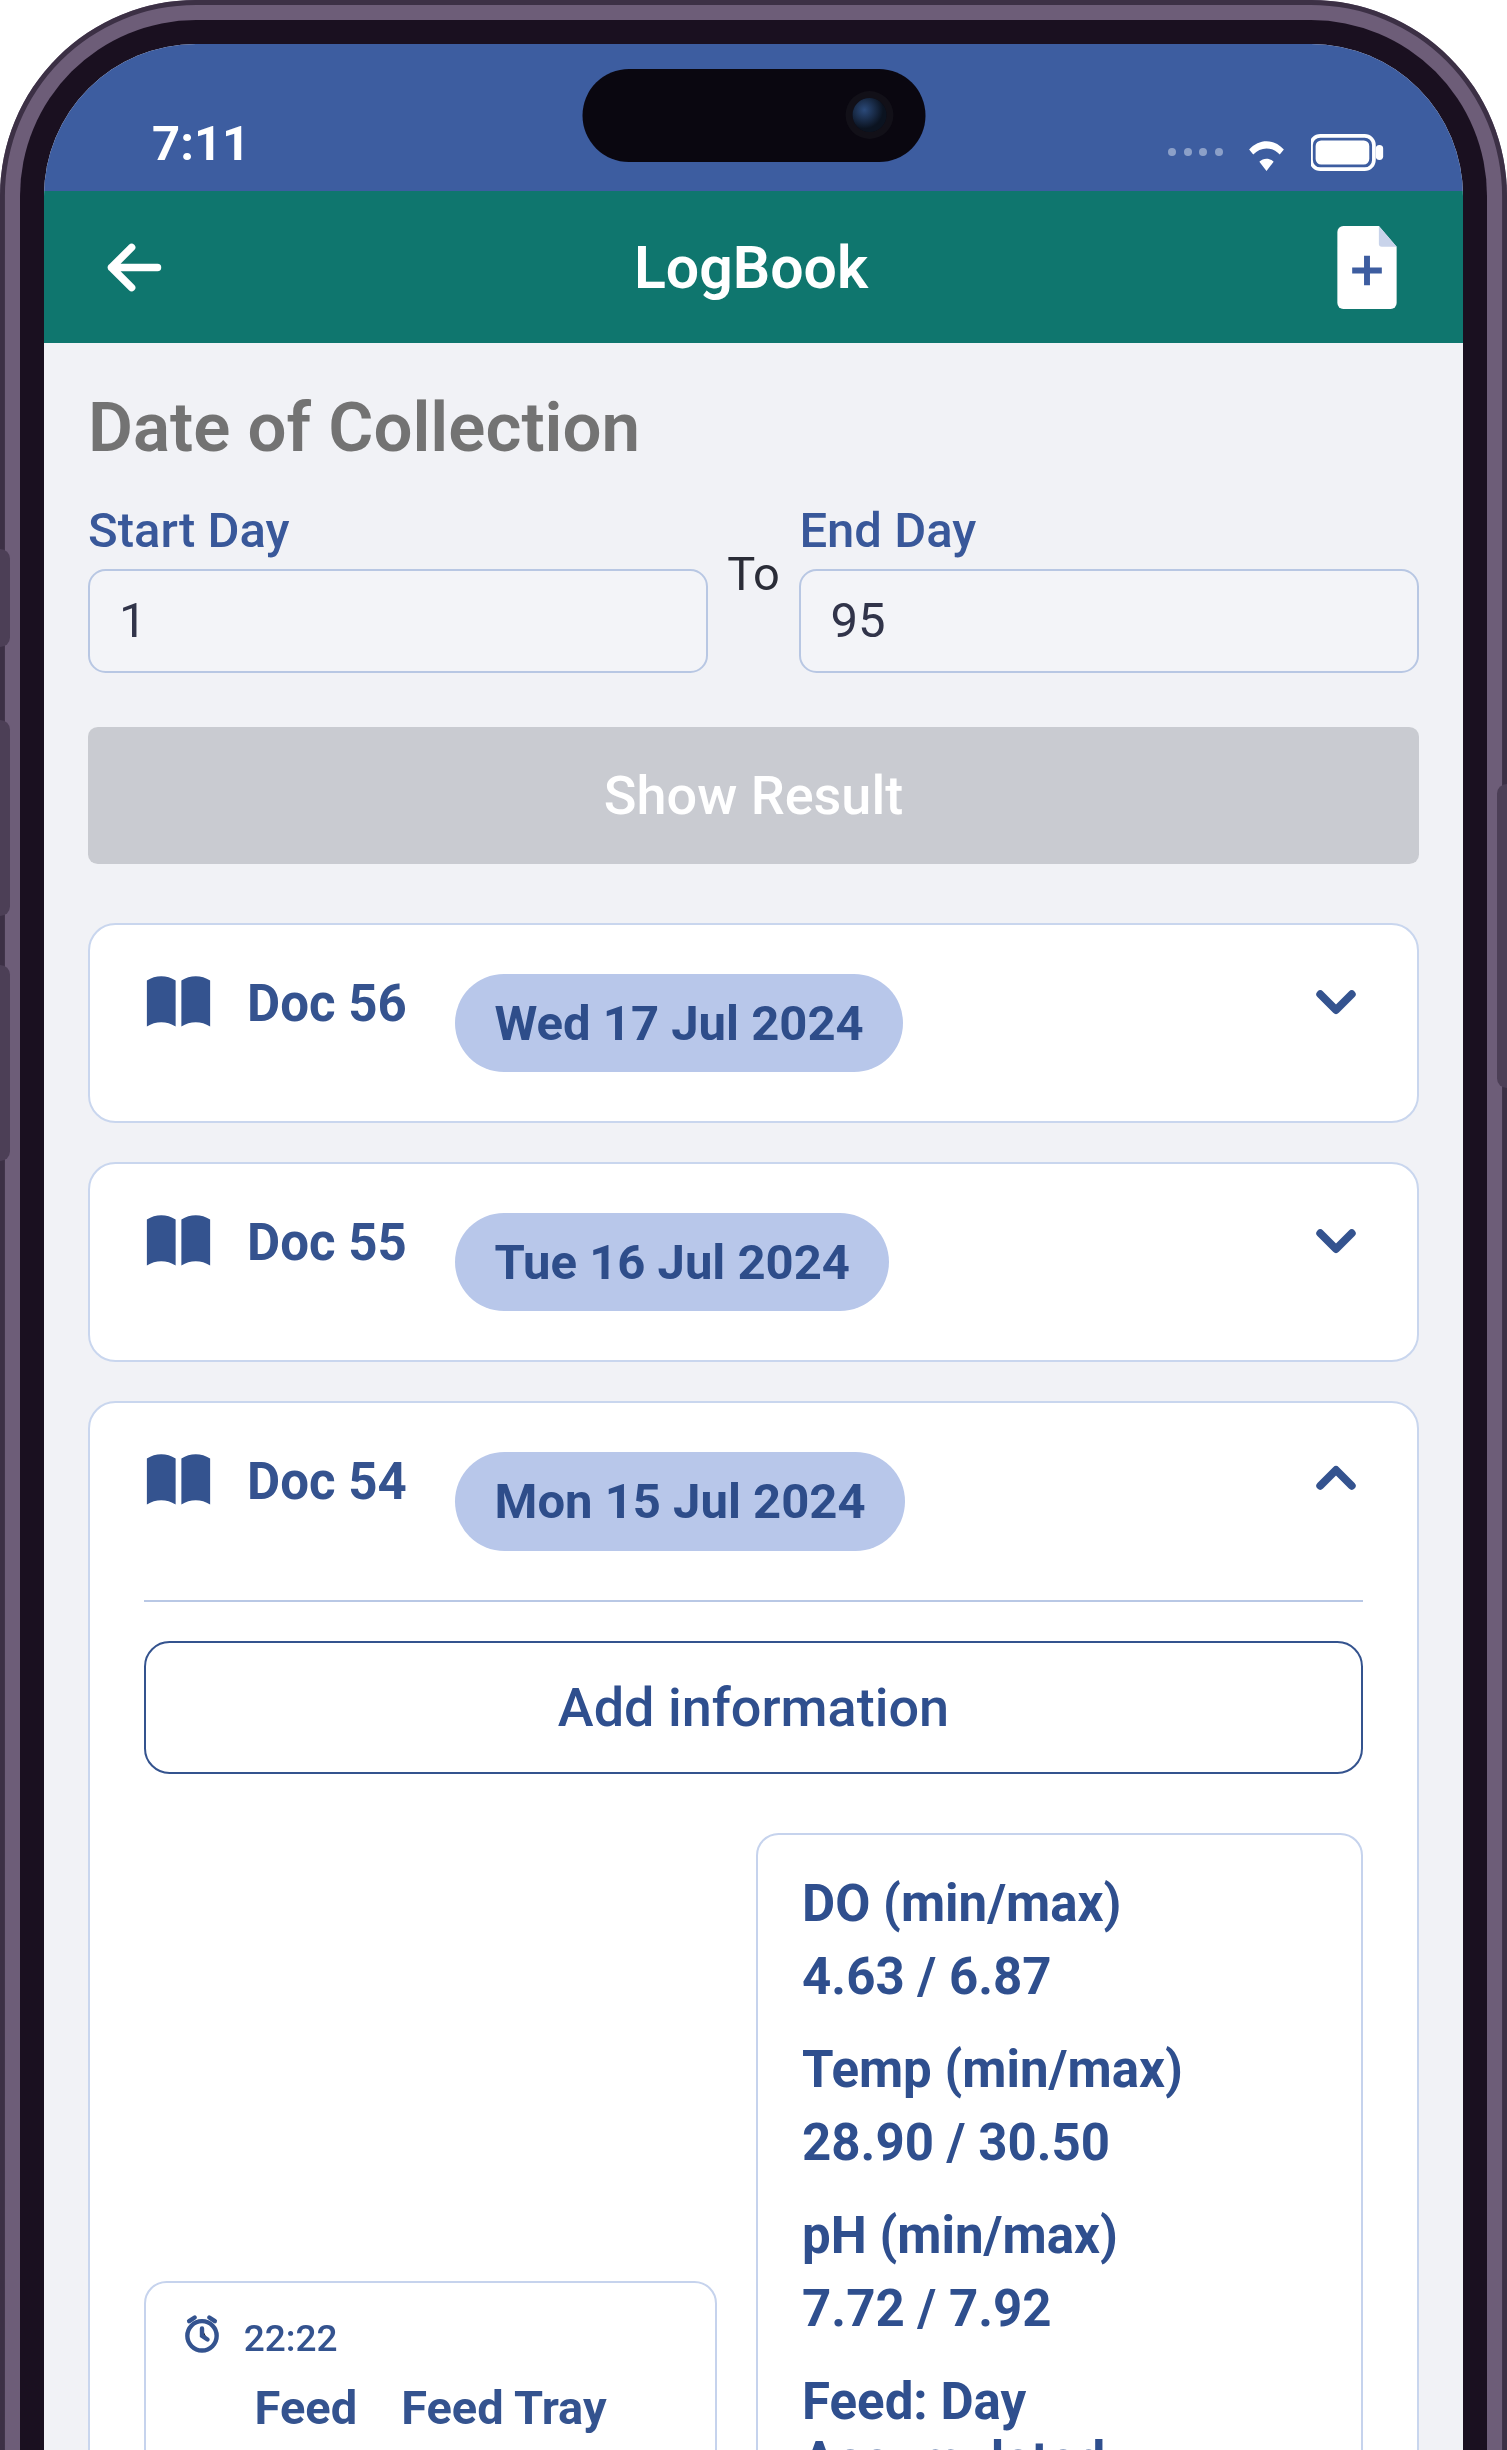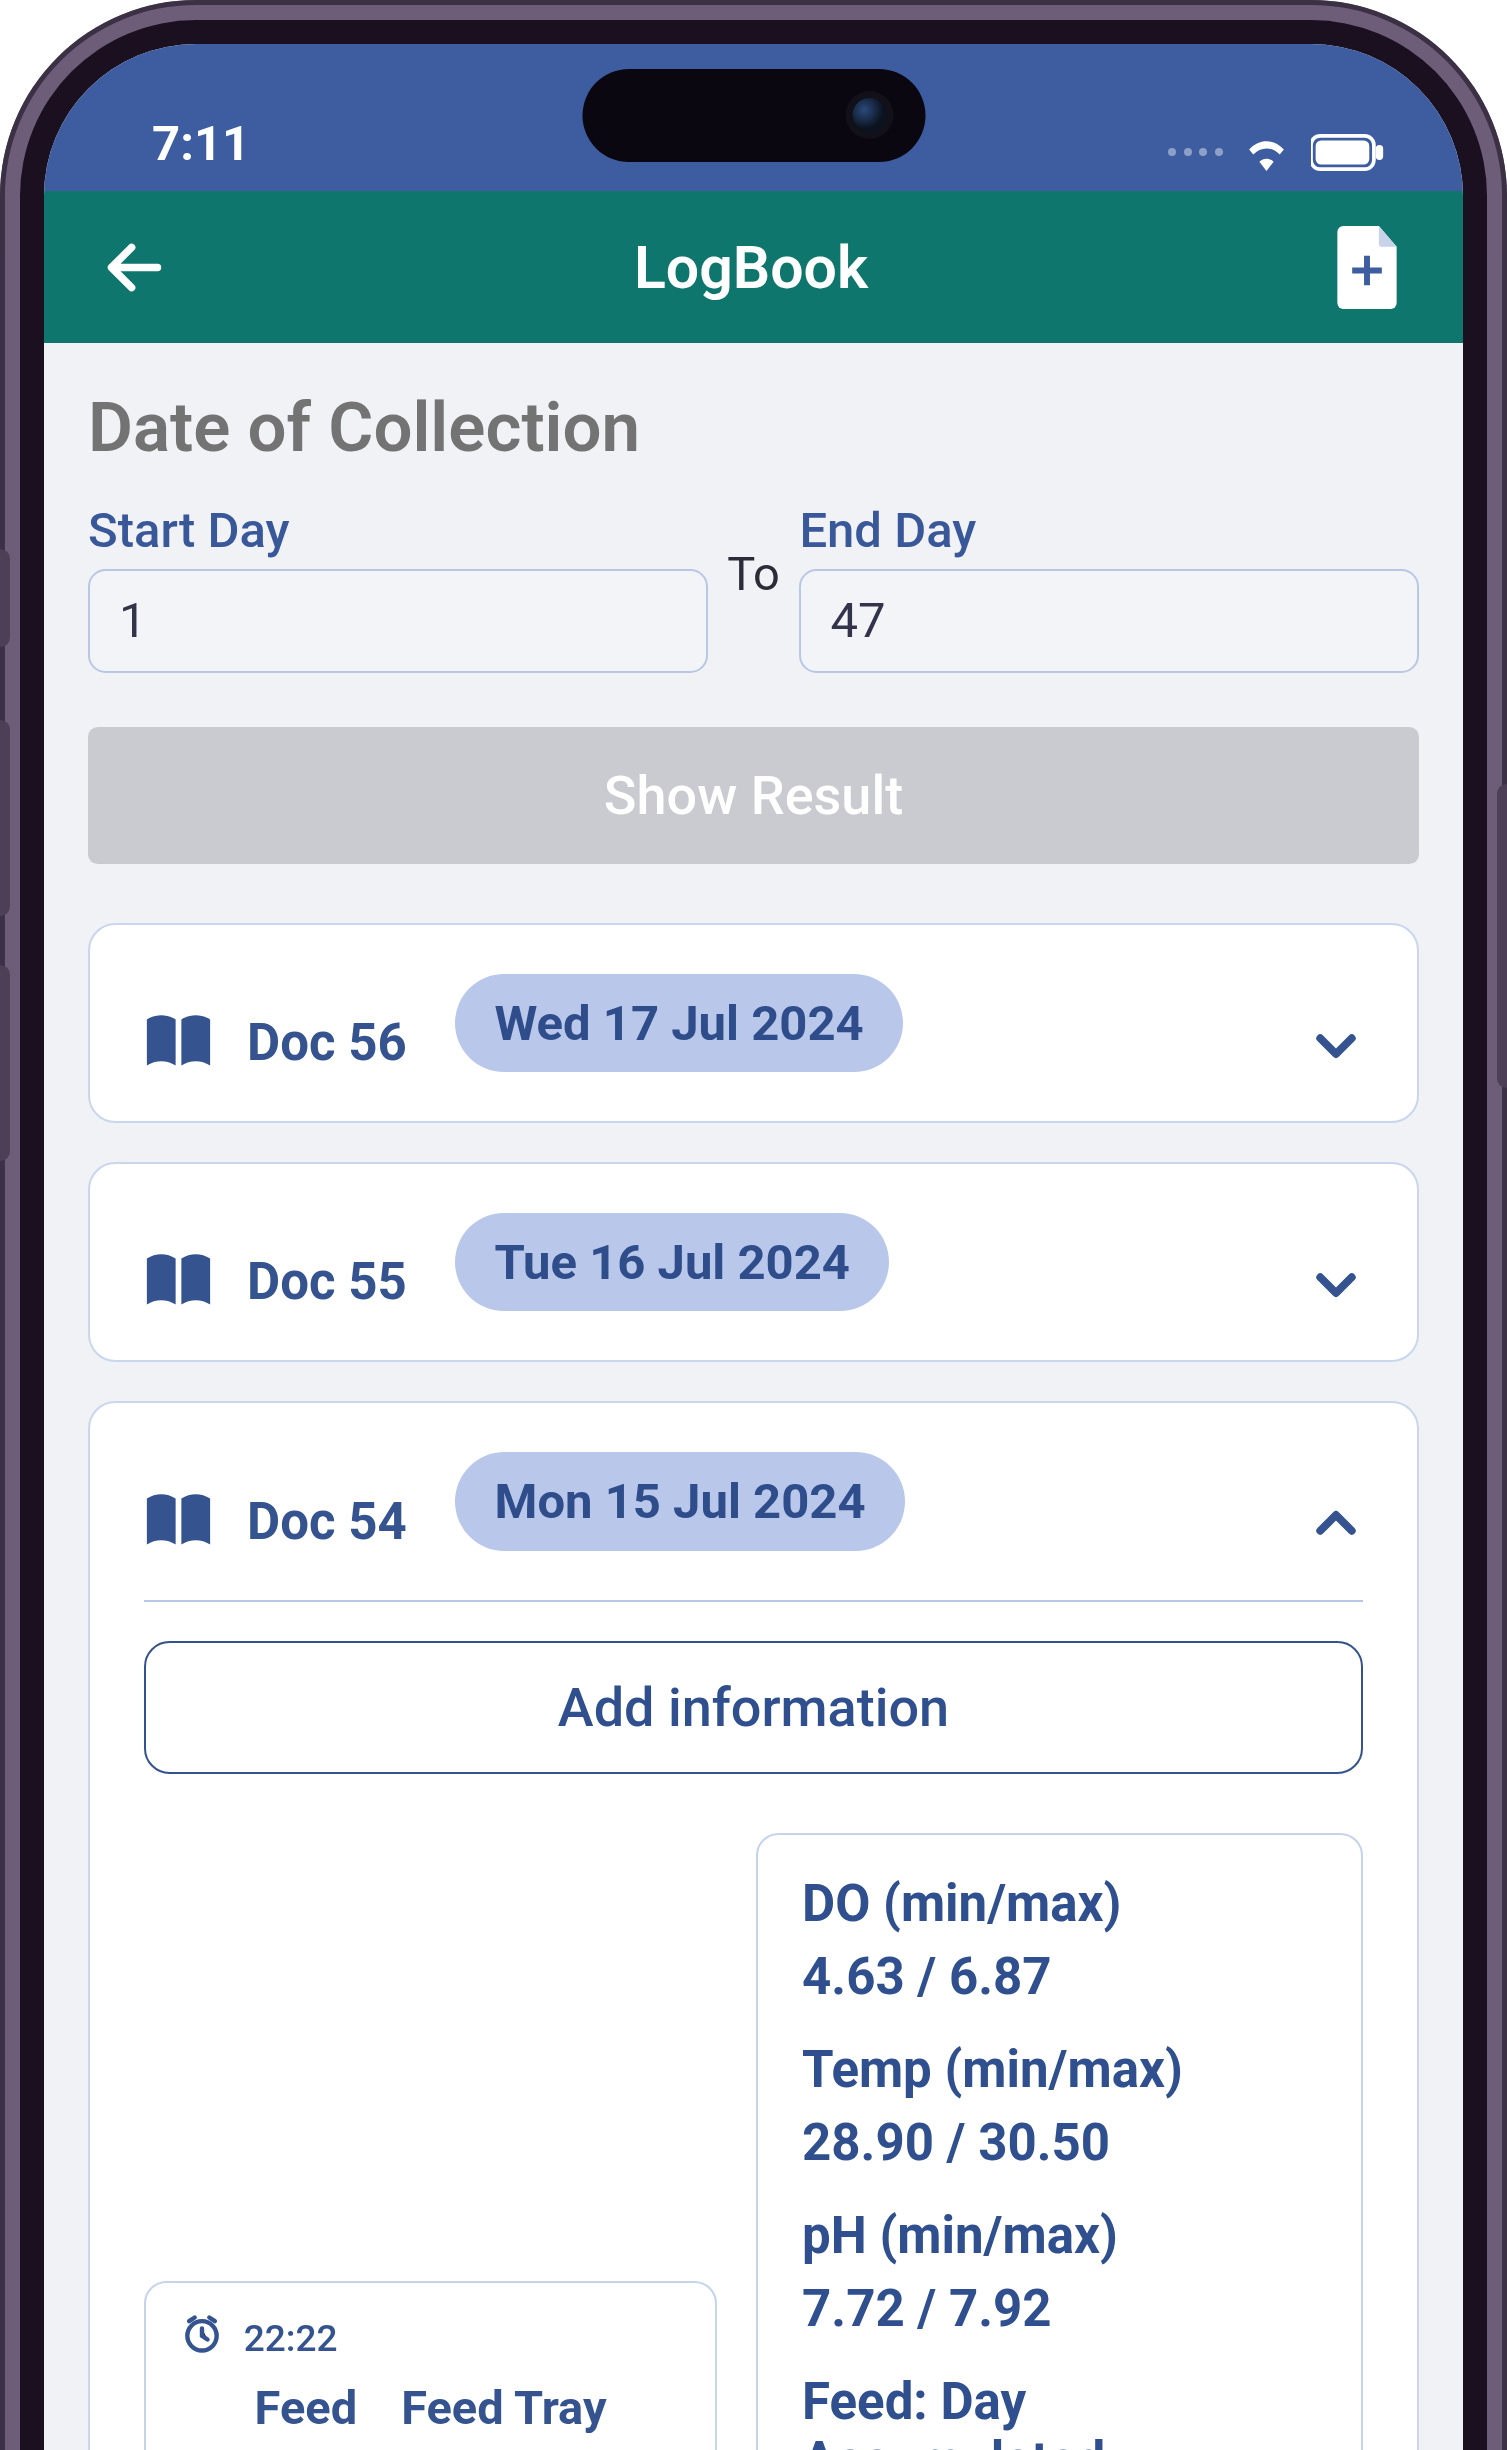--- a/index.html
+++ b/index.html
@@ -149,21 +149,21 @@
   
   .card{
     background:#fff;
     border:2.5px solid #c9d6ee;
     border-radius:27.4px;
     margin:0 44px 39px 44px;
     padding:0;
   }
   .card-head{
     display:flex;
-    align-items:flex-end;
+    align-items:flex-start;
     gap:34px;
     padding:49px 54px;
   }
   .book-icon{ width:69px; height:59px; flex:none;}
   .card-doc{
     color:#35538f;
     font-size:51px;
     font-weight:700;
   }
   .pill{
@@ -282,21 +282,21 @@
         <div class="section-title">Date of Collection</div>
 
         <div class="range-row">
           <div class="range-col">
             <div class="range-label">Start Day</div>
             <div class="range-input">1</div>
           </div>
           <div class="to-label">To</div>
           <div class="range-col">
             <div class="range-label">End Day</div>
-            <div class="range-input">47</div>
+            <div class="range-input">95</div>
           </div>
         </div>
 
         <div class="show-btn">Show Result</div>
 
         <div class="card">
           <div class="card-head">
             <div class="book-icon">
               <svg width="69" height="59" viewBox="0 0 24 20">
                   <path fill="#34538f" d="M1 2c3-2 7-2 10 0v16c-3-2-7-2-10 0V2zm22 0v16c-3-2-7-2-10 0V2c3-2 7-2 10 0z"></path>

